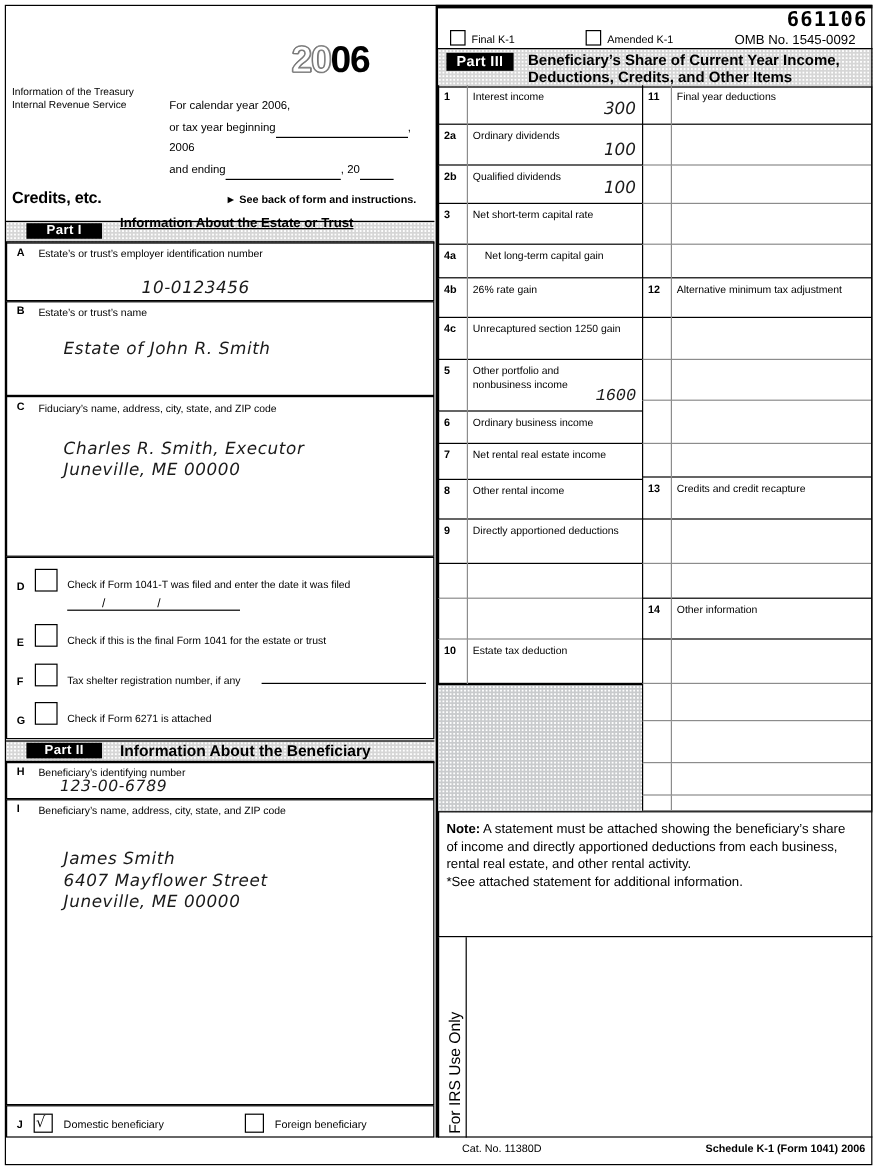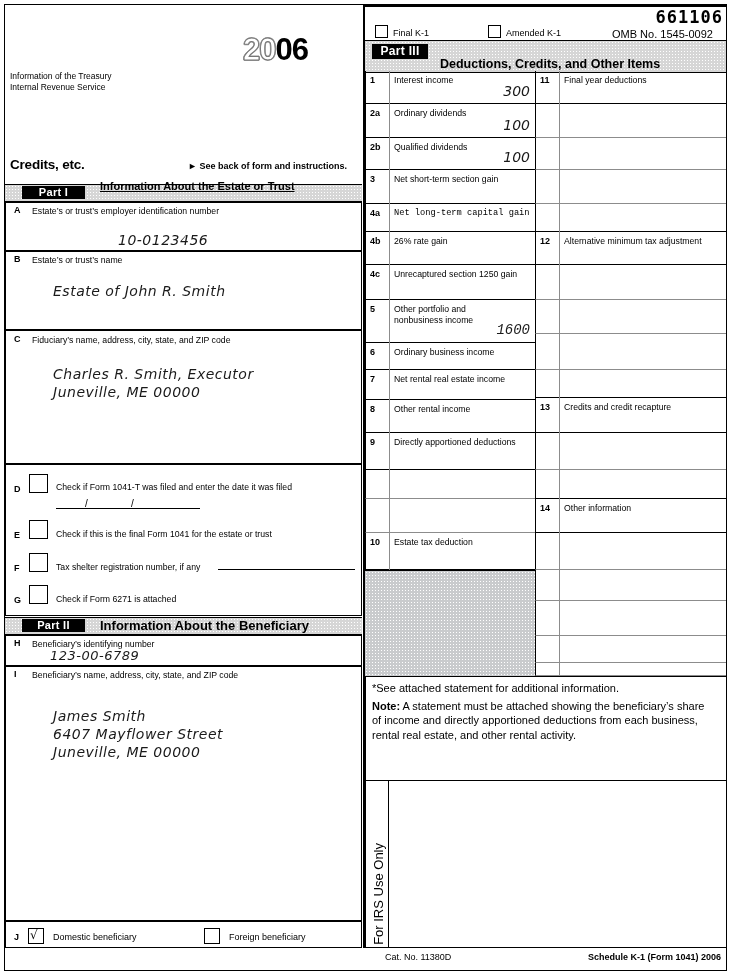--- a/index.html
+++ b/index.html
@@ -166,20 +166,29 @@
 
   <div class="lh-dept">
     <span>Information of the Treasury</span><br>
     <span>Internal Revenue Service</span>
   </div>
 
   <div class="yearbox">
     <span class="year-hollow">20</span><span>06</span>
   </div>
 
+  <div class="calrows">
+    <div>For calendar year 2006,</div>
+    <div>
+      <span>or tax year beginning</span><span class="ln" style="width:110px;"></span><span>, 2006</span>
+    </div>
+    <div>
+      <span>and ending</span><span class="ln" style="width:96px;"></span><span>, 20</span><span class="ln" style="width:28px;"></span>
+    </div>
+  </div>
 
   <div class="benshare">
     <br>
     <span>Credits, etc.</span>
   </div>
   <div class="seeback">► See back of form and instructions.</div>
 
   <div class="partbar" style="left:5px;top:184px;width:357px;height:17px;"></div>
   <div class="partbadge" style="left:22px;top:186px;width:63px;height:13px;font-size:11px;line-height:13px;">Part I</div>
   <div class="parttitle" style="left:100px;top:180px;font-size:11px;line-height:13px;text-decoration:underline;">Information About the Estate or Trust</div>
@@ -247,21 +256,21 @@
   <div class="cb" style="left:28px;top:928px;width:16px;height:16px;">
     <span class="cbchk" style="left:1px;top:0px;">√</span>
   </div>
   <div class="lbl" style="left:53px;top:932px;font-size:9px;">Domestic beneficiary</div>
   <div class="cb" style="left:204px;top:928px;width:16px;height:16px;"></div>
   <div class="lbl" style="left:229px;top:932px;font-size:9px;">Foreign beneficiary</div>
 
   <div class="partbar" style="left:365px;top:40px;width:362px;height:31px;"></div>
   <div class="partbadge" style="left:372px;top:44px;width:56px;height:15px;font-size:12px;line-height:15px;">Part III</div>
   <div class="parttitle" style="left:440px;top:43px;font-size:12.5px;line-height:14px;">
-    <br>
+    <span>Beneficiary’s Share of Current Year Income,</span><br>
     <span>Deductions, Credits, and Other Items</span>
   </div>
 
   <div id="p3-left">
       <div class="rcell thick" style="left: 365px; top: 71px; width: 170px; height: 33px;"></div>
       <div class="abs" style="left: 389px; top: 71px; width: 1px; height: 33px; background: rgb(140, 140, 140);"></div>
       <div class="rnum" style="left: 370px; top: 75px;">1</div>
       <div class="rtext" style="left: 394px; top: 75px; width: 138px; white-space: pre-line;">Interest income</div>
       <div class="rval" style="left: 440px; top: 83px; width: 90px;">300</div>
       <div class="rcell thick" style="left: 365px; top: 104px; width: 170px; height: 34px;"></div>
@@ -270,25 +279,25 @@
       <div class="rtext" style="left: 394px; top: 108px; width: 138px; white-space: pre-line;">Ordinary dividends</div>
       <div class="rval" style="left: 440px; top: 117px; width: 90px;">100</div>
       <div class="rcell thick" style="left: 365px; top: 138px; width: 170px; height: 32px;"></div>
       <div class="abs" style="left: 389px; top: 138px; width: 1px; height: 32px; background: rgb(140, 140, 140);"></div>
       <div class="rnum" style="left: 370px; top: 142px;">2b</div>
       <div class="rtext" style="left: 394px; top: 142px; width: 138px; white-space: pre-line;">Qualified dividends</div>
       <div class="rval" style="left: 440px; top: 149px; width: 90px;">100</div>
       <div class="rcell thick" style="left: 365px; top: 170px; width: 170px; height: 34px;"></div>
       <div class="abs" style="left: 389px; top: 170px; width: 1px; height: 34px; background: rgb(140, 140, 140);"></div>
       <div class="rnum" style="left: 370px; top: 174px;">3</div>
-      <div class="rtext" style="left: 394px; top: 174px; width: 138px; white-space: pre-line;">Net short-term section gain</div>
+      <div class="rtext" style="left: 394px; top: 174px; width: 138px; white-space: pre-line;">Net short-term capital rate</div>
       <div class="rcell thick" style="left: 365px; top: 204px; width: 170px; height: 28px;"></div>
       <div class="abs" style="left: 389px; top: 204px; width: 1px; height: 28px; background: rgb(140, 140, 140);"></div>
       <div class="rnum" style="left: 370px; top: 208px;">4a</div>
-      <div class="rtext" style="left: 394px; top: 208px; width: 138px; white-space: pre-line; font-family: Liberation Mono, monospace;">Net long-term capital gain</div>
+      <div class="rtext" style="left: 404px; top: 208px; width: 138px; white-space: pre-line;">Net long-term capital gain</div>
       <div class="rcell thick" style="left: 365px; top: 232px; width: 170px; height: 33px;"></div>
       <div class="abs" style="left: 389px; top: 232px; width: 1px; height: 33px; background: rgb(140, 140, 140);"></div>
       <div class="rnum" style="left: 370px; top: 236px;">4b</div>
       <div class="rtext" style="left: 394px; top: 236px; width: 138px; white-space: pre-line;">26% rate gain</div>
       <div class="rcell thick" style="left: 365px; top: 265px; width: 170px; height: 35px;"></div>
       <div class="abs" style="left: 389px; top: 265px; width: 1px; height: 35px; background: rgb(140, 140, 140);"></div>
       <div class="rnum" style="left: 370px; top: 269px;">4c</div>
       <div class="rtext" style="left: 394px; top: 269px; width: 138px; white-space: pre-line;">Unrecaptured section 1250 gain</div>
       <div class="rcell thick" style="left: 365px; top: 300px; width: 170px; height: 43px;"></div>
       <div class="abs" style="left: 389px; top: 300px; width: 1px; height: 43px; background: rgb(140, 140, 140);"></div>
@@ -369,22 +378,22 @@
       <div class="rcell" style="left: 535px; top: 663px; width: 191px; height: 13px;"></div>
       <div class="abs" style="left: 559px; top: 663px; width: 1px; height: 13px; background: rgb(140, 140, 140);"></div>
     </div>
 
   <div class="grayblock" style="left:365px;top:570px;width:170px;height:106px;"></div>
 
   <div class="vline" style="left:726px;top:40px;width:1px;height:636px;"></div>
 
   <div class="abs" style="left:365px;top:676px;width:362px;height:105px;border-top:1.6px solid #000;border-bottom:1.5px solid #000;border-left:1px solid #000;"></div>
   <div class="notebox" style="left:372px;top:681px;width:340px;">
+    <div style="margin-top:3px;"><b>Note:</b><span> A statement must be attached showing the beneficiary’s share of income and directly apportioned deductions from each business, rental real estate, and other rental activity.</span></div>
     <div>*See attached statement for additional information.</div>
-    <div style="margin-top:3px;"><b>Note:</b><span> A statement must be attached showing the beneficiary’s share of income and directly apportioned deductions from each business, rental real estate, and other rental activity.</span></div>
   </div>
 
   <div class="abs" style="left:365px;top:781px;width:362px;height:167px;border-left:1px solid #000;border-bottom:1.6px solid #000;"></div>
   <div class="vline" style="left:388px;top:781px;width:1px;height:167px;"></div>
   <div class="irsonly" style="left:371px;top:843px;">For IRS Use Only</div>
 
   <div class="vline" style="left:363px;top:4px;width:2px;height:944px;"></div>
 
   <div class="footer-mid">Cat. No. 11380D</div>
   <div class="footer-right">Schedule K-1 (Form 1041) 2006</div>

